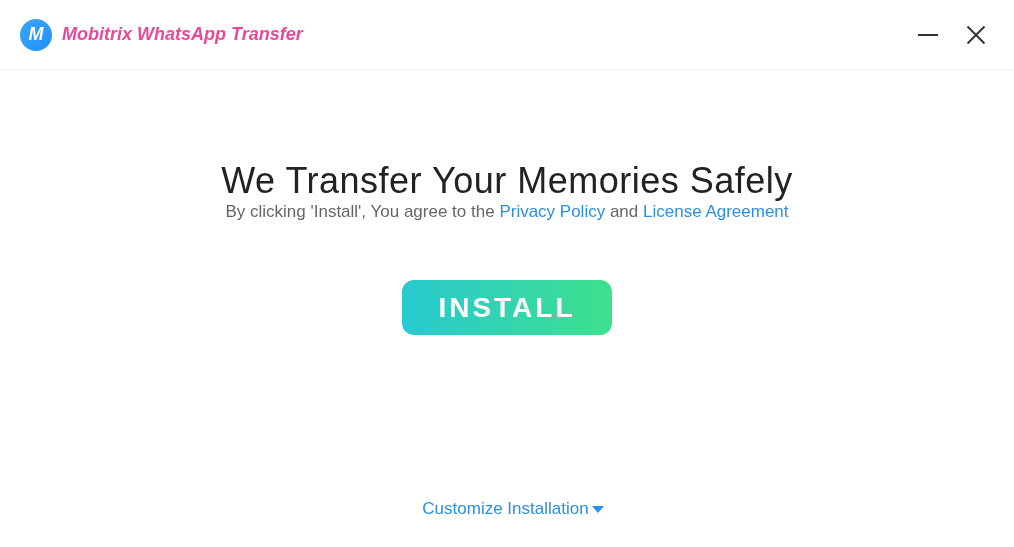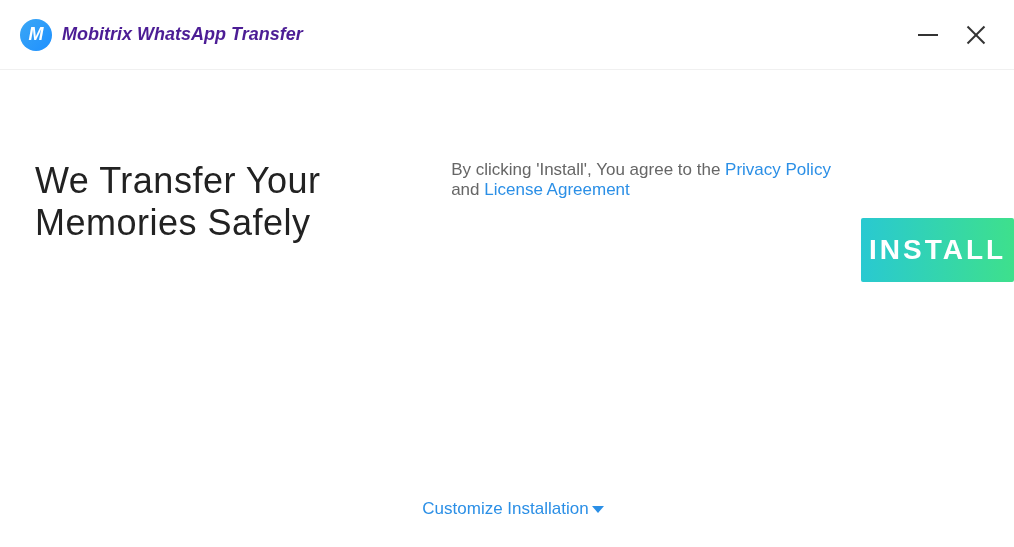--- a/index.html
+++ b/index.html
@@ -37,21 +37,21 @@
       justify-content: center;
       color: #fff;
       font-weight: bold;
       font-style: italic;
       font-size: 18px;
     }
     .app-title {
       font-size: 18px;
       font-weight: bold;
       font-style: italic;
-      color: #4c1d95;
+      color: #ec4899;
     }
     .window-controls {
       display: flex;
       align-items: center;
       gap: 28px;
     }
     .win-btn {
       cursor: pointer;
       display: flex;
       align-items: center;
@@ -74,52 +74,52 @@
       left: 9px;
       top: -2px;
       width: 2px;
       height: 24px;
       background: #333;
     }
     .close-x::before { transform: rotate(45deg); }
     .close-x::after { transform: rotate(-45deg); }
     .main {
       display: flex;
-      align-items: flex-start;
+      flex-direction: column;
+      align-items: center;
       padding-top: 90px;
-      padding-left: 35px;
     }
     .headline {
       font-size: 36px;
       font-weight: 500;
       color: #222;
       letter-spacing: 0.5px;
     }
     .agreement-line {
       font-size: 17px;
       color: #666;
     }
     .link {
       color: #2B8FE6;
       cursor: pointer;
     }
     .install-btn {
       margin-top: 58px;
       width: 210px;
-      height: 64px;
+      height: 55px;
       background: linear-gradient(90deg, #29C9D1 0%, #3EE08C 100%);
       color: #fff;
       font-size: 28px;
       font-weight: bold;
       letter-spacing: 3px;
       display: flex;
       align-items: center;
       justify-content: center;
       cursor: pointer;
-      border-radius: 2px;
+      border-radius: 12px;
     }
     .customize-row {
       position: absolute;
       bottom: 28px;
       left: 0;
       right: 0;
       display: flex;
       align-items: center;
       justify-content: center;
       gap: 3px;

